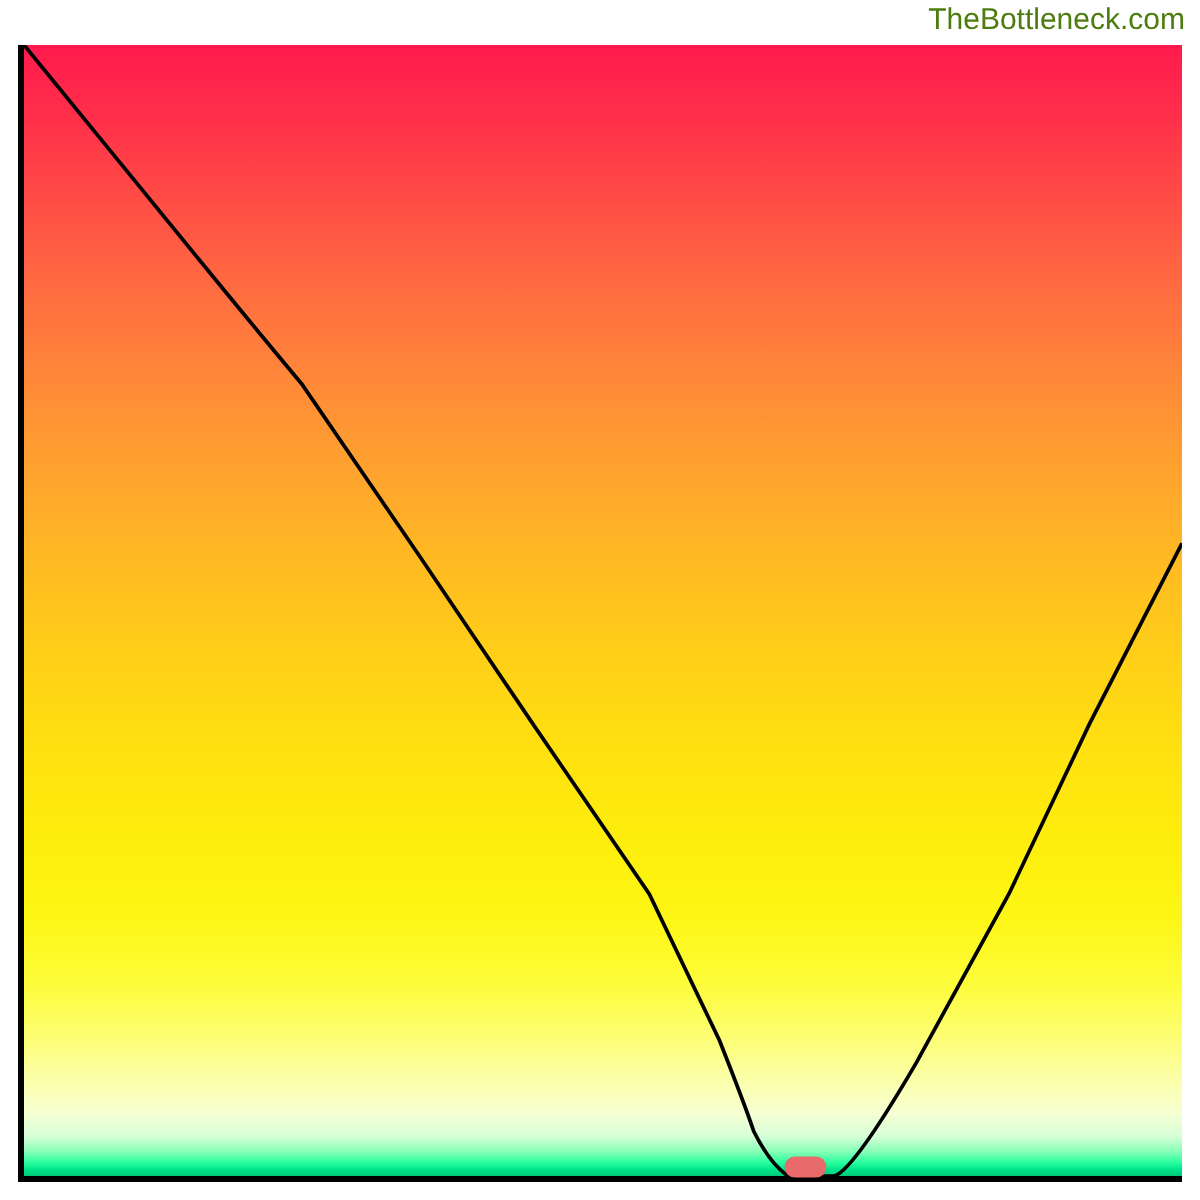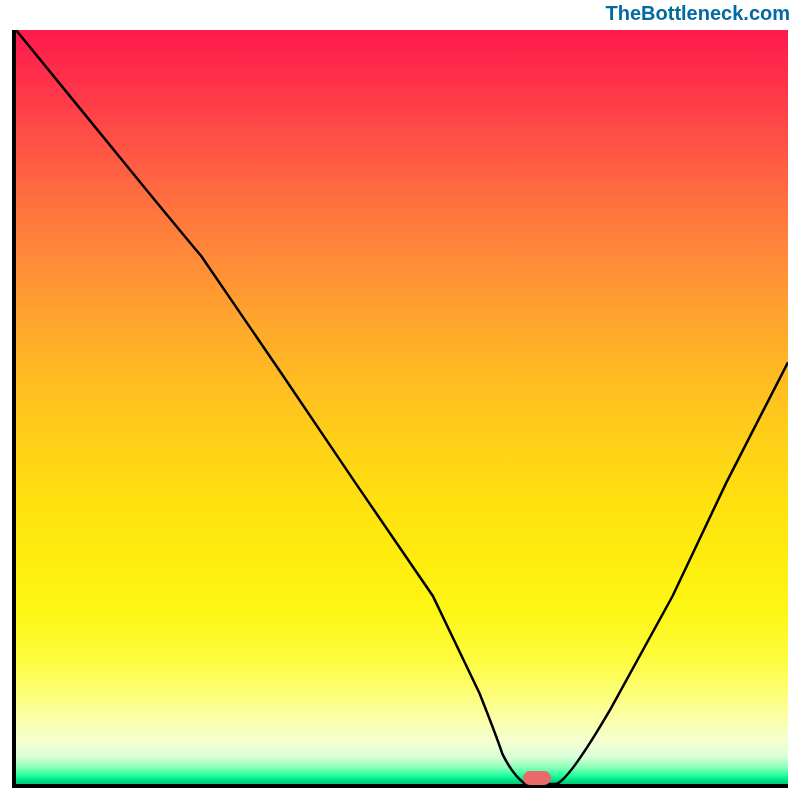--- a/index.html
+++ b/index.html
@@ -9,22 +9,22 @@
     background: #fff;
     position: relative;
     font-family: Arial, sans-serif;
     overflow: hidden;
   }
   .watermark {
     position: absolute;
     top: 2px;
     right: 10px;
     font-size: 20px;
-    font-weight: bold;
-    color: #0369a1;
+    font-weight: normal;
+    color: #4d7c0f;
     z-index: 10;
   }
   .plot-area {
     position: absolute;
     left: 12px;
     top: 30px;
     width: 776px;
     height: 758px;
     border-left: 4px solid #000;
     border-bottom: 4px solid #000;

